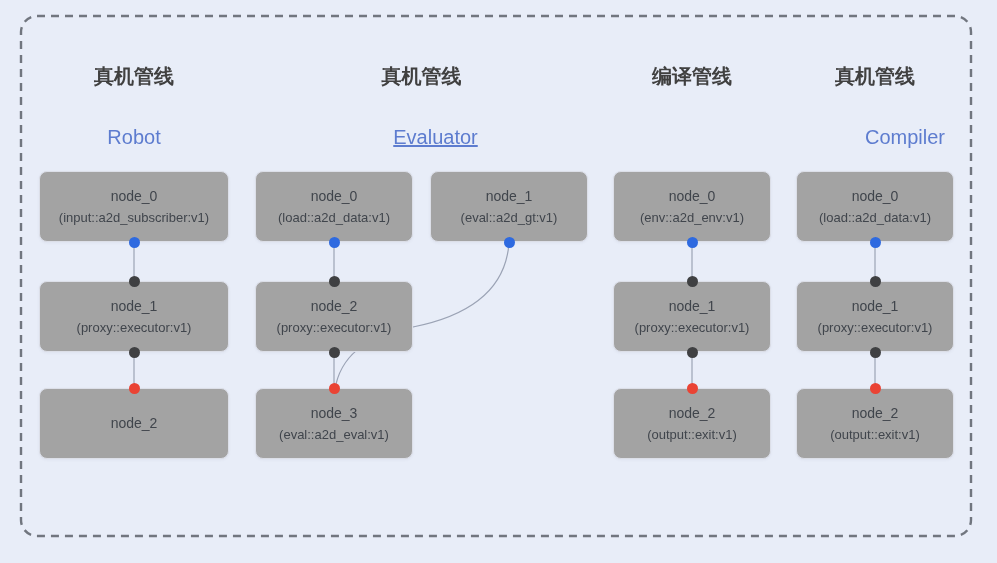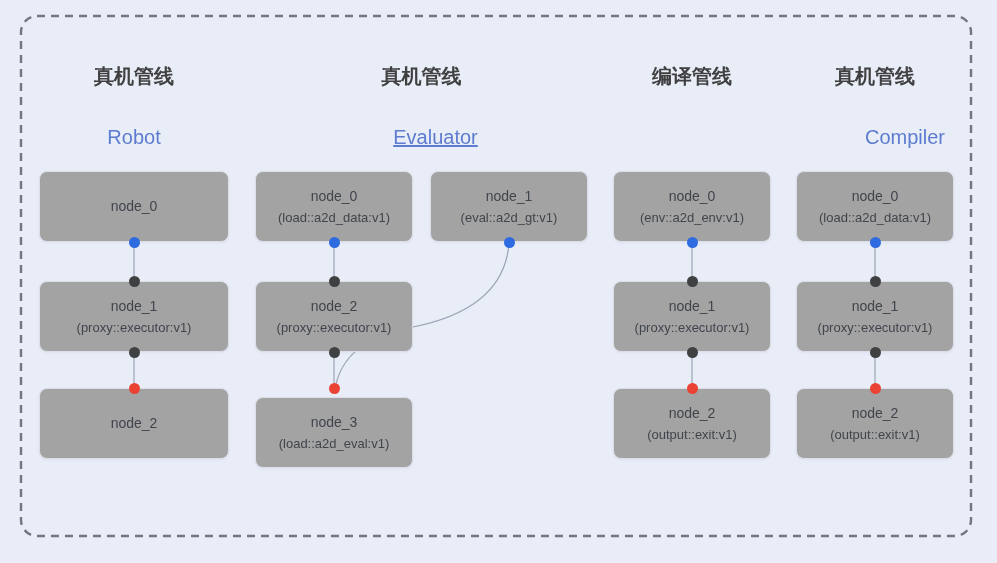--- a/index.html
+++ b/index.html
@@ -63,20 +63,21 @@
   <div class="hdr-zh" style="left:39px;width:190px;">真机管线</div>
   <div class="hdr-en" style="left:39px;width:190px;">Robot</div>
   <div class="hdr-zh" style="left:255px;width:333px;">真机管线</div>
   <div class="hdr-en" style="left:269px;width:333px;text-decoration:underline;">Evaluator</div>
   <div class="hdr-zh" style="left:613px;width:158px;">编译管线</div>
   <div class="hdr-zh" style="left:796px;width:158px;">真机管线</div>
   <div class="hdr-en" style="left:826px;width:158px;">Compiler</div>
 
   <div class="node" style="left:39px;top:171px;width:190px;">
     <span class="ttl">node_0</span>
+    <span class="sub">(input::a2d_subscriber:v1)</span>
   </div>
   <div class="node" style="left:39px;top:281px;width:190px;">
     <span class="ttl">node_1</span>
     <span class="sub">(proxy::executor:v1)</span>
   </div>
   <div class="node" style="left:39px;top:388px;width:190px;">
     <span class="ttl">node_2</span>
   </div>
 
   <div class="node" style="left:255px;top:171px;width:158px;">
@@ -84,23 +85,23 @@
     <span class="sub">(load::a2d_data:v1)</span>
   </div>
   <div class="node" style="left:430px;top:171px;width:158px;">
     <span class="ttl">node_1</span>
     <span class="sub">(eval::a2d_gt:v1)</span>
   </div>
   <div class="node" style="left:255px;top:281px;width:158px;">
     <span class="ttl">node_2</span>
     <span class="sub">(proxy::executor:v1)</span>
   </div>
-  <div class="node" style="left:255px;top:397px;width:158px;">
+  <div class="node" style="left:255px;top:388px;width:158px;">
     <span class="ttl">node_3</span>
-    <span class="sub">(load::a2d_eval:v1)</span>
+    <span class="sub">(eval::a2d_eval:v1)</span>
   </div>
 
   <div class="node" style="left:613px;top:171px;width:158px;">
     <span class="ttl">node_0</span>
     <span class="sub">(env::a2d_env:v1)</span>
   </div>
   <div class="node" style="left:613px;top:281px;width:158px;">
     <span class="ttl">node_1</span>
     <span class="sub">(proxy::executor:v1)</span>
   </div>

